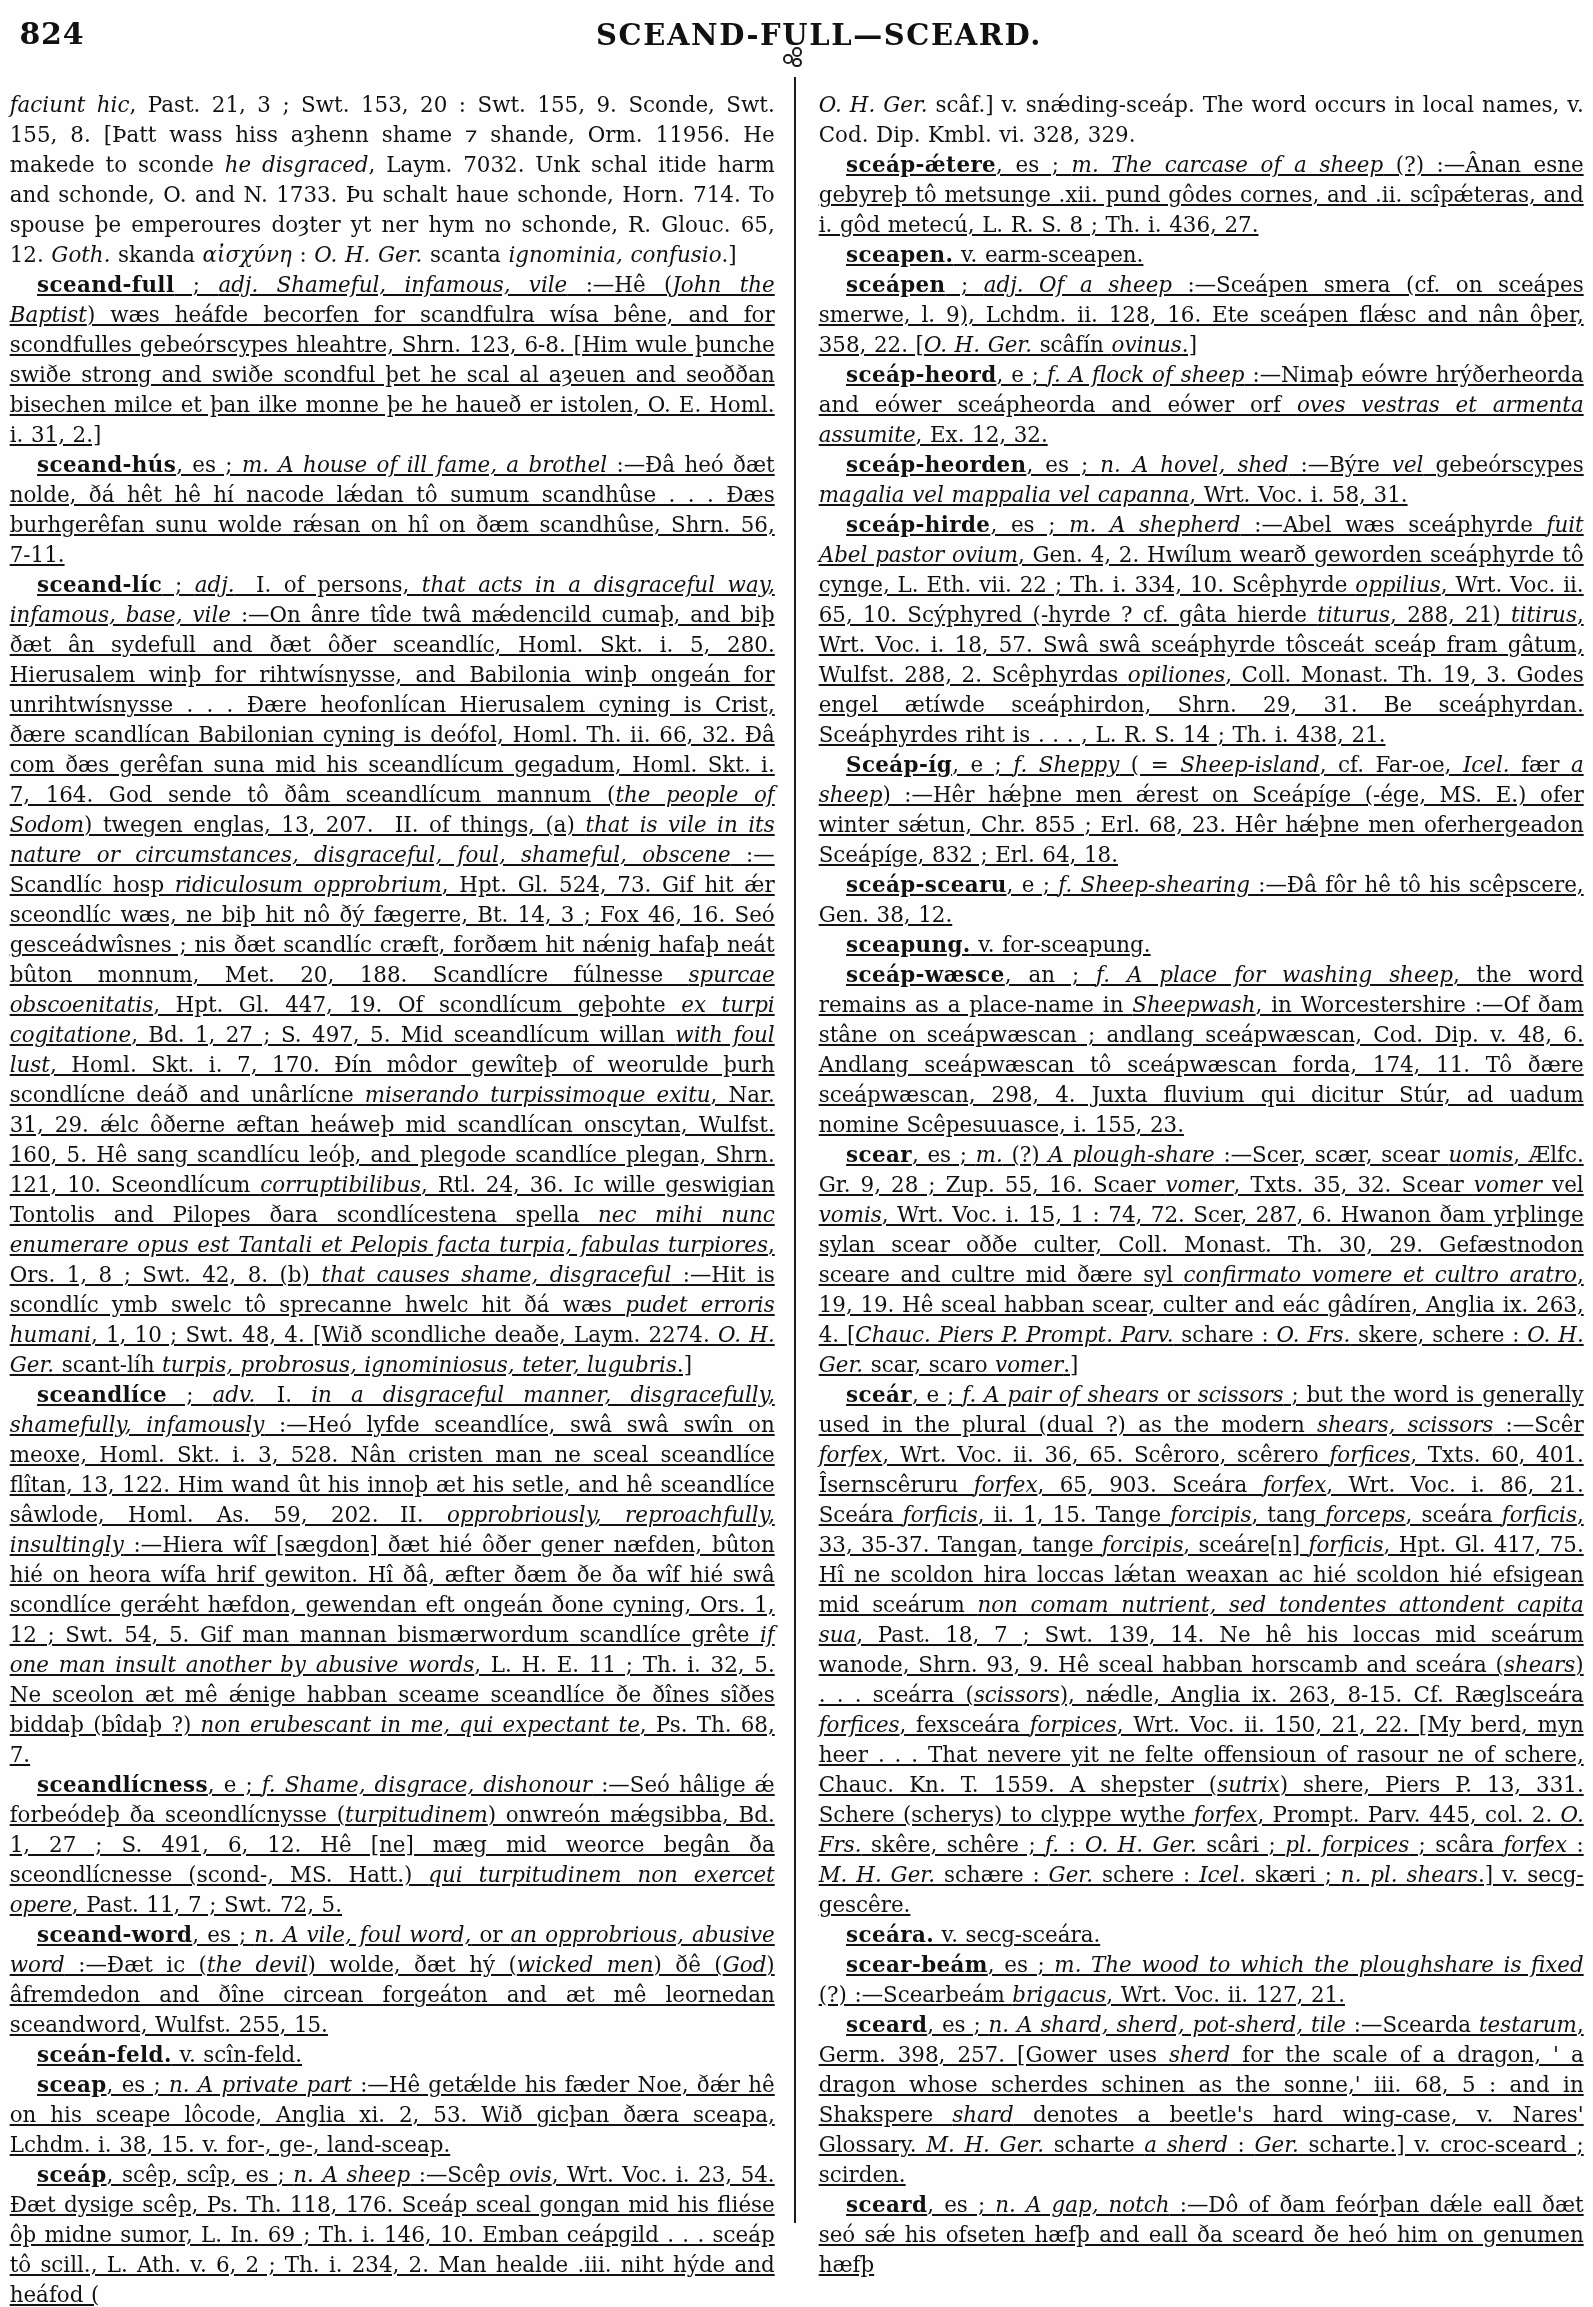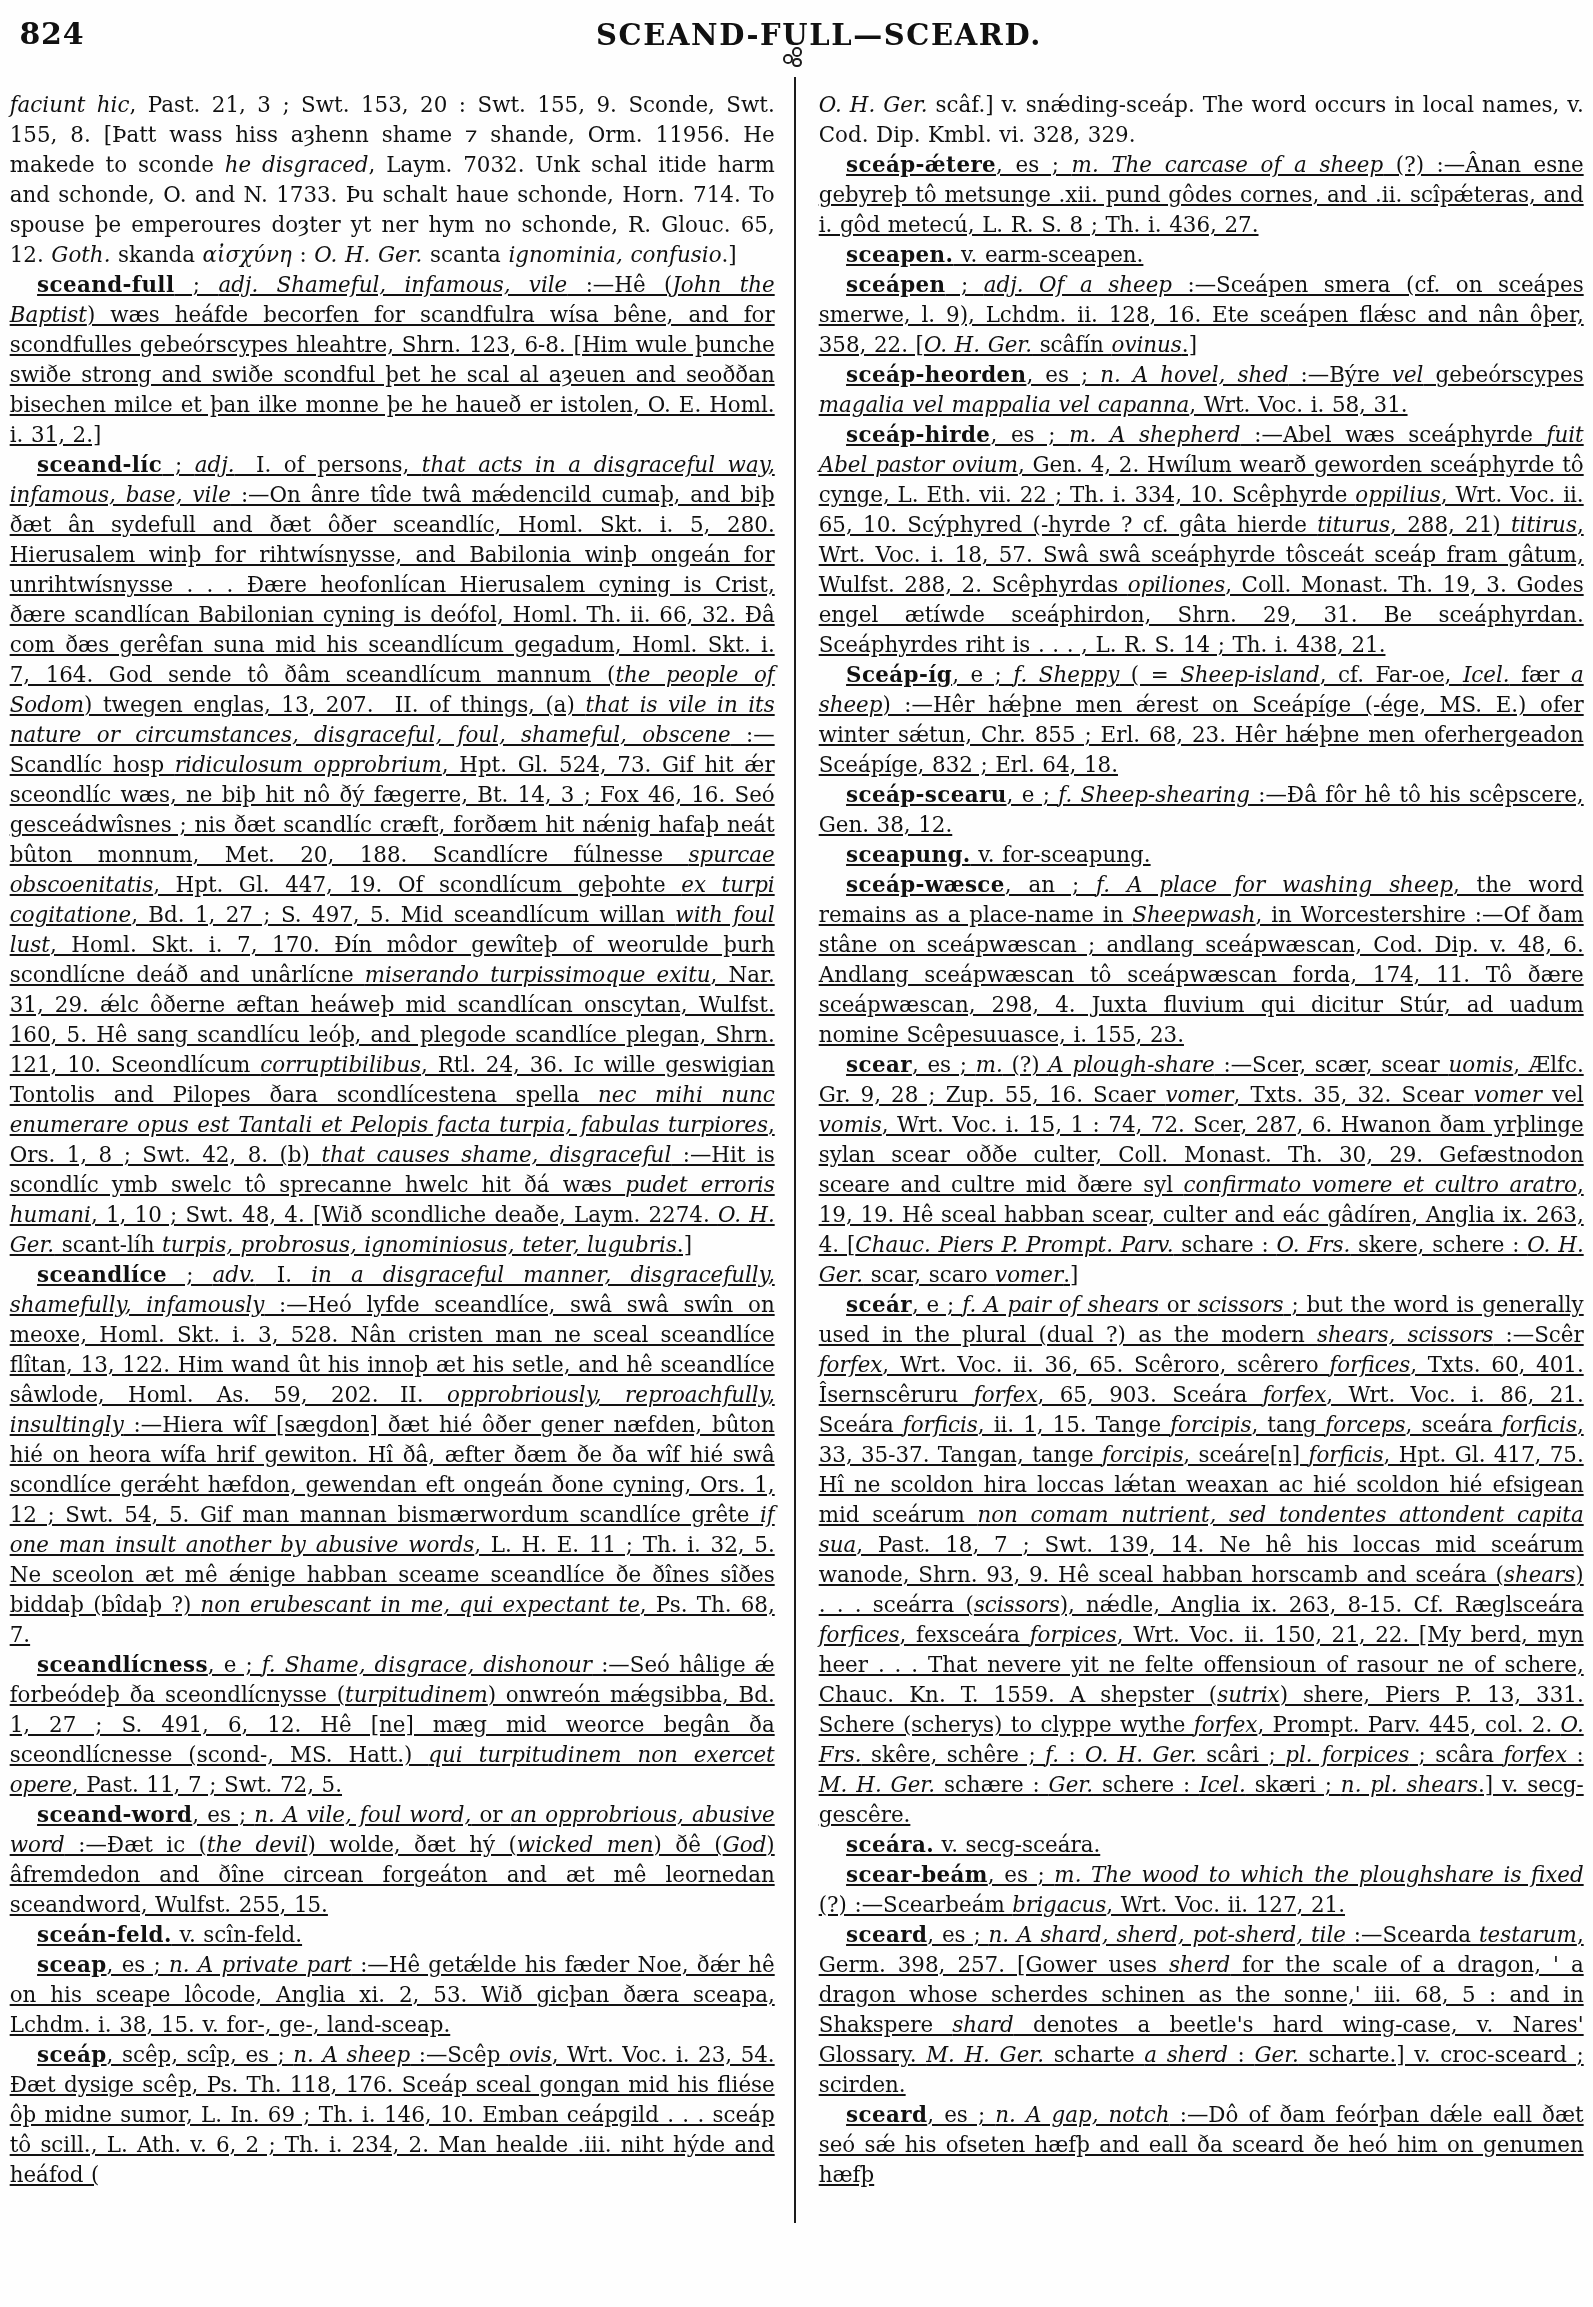--- a/index.html
+++ b/index.html
@@ -55,33 +55,35 @@
     <span class="c2"></span>
       <span class="c1"></span>
       <span class="c3"></span>
   </div>
   <div class="divider"></div>
 
   <div class="columns">
     <div class="col" id="left-column">
         <p class="entry"><span class="i">faciunt hic</span><span class="r">, Past. 21, 3 ; Swt. 153, 20 : Swt. 155, 9.  Sconde, Swt. 155, 8. [Þatt wass hiss aȝhenn shame ⁊ shande, Orm. 11956.  He makede to sconde </span><span class="i">he disgraced</span><span class="r">, Laym. 7032.  Unk schal itide harm and schonde, O. and N. 1733.  Þu schalt haue schonde, Horn. 714.  To spouse þe emperoures doȝter yt ner hym no schonde, R. Glouc. 65, 12.  </span><span class="i">Goth.</span><span class="r"> skanda </span><span class="i">αἰσχύνη</span><span class="r"> : </span><span class="i">O. H. Ger.</span><span class="r"> scanta </span><span class="i">ignominia, confusio</span><span class="r">.]</span></p>
         <p class="entry ind"><span class="b">sceand-full</span><span class="r"> ; </span><span class="i">adj. Shameful, infamous, vile</span><span class="r"> :—Hê (</span><span class="i">John the Baptist</span><span class="r">) wæs heáfde becorfen for scandfulra wísa bêne, and for scondfulles gebeórscypes hleahtre, Shrn. 123, 6-8.  [Him wule þunche swiðe strong and swiðe scondful þet he scal al aȝeuen and seoððan bisechen milce et þan ilke monne þe he haueð er istolen, O. E. Homl. i. 31, 2.]</span></p>
+        <p class="entry ind"><span class="b">sceand-hús</span><span class="r">, es ; </span><span class="i">m. A house of ill fame, a brothel</span><span class="r"> :—Ðâ heó ðæt nolde, ðá hêt hê hí nacode lǽdan tô sumum scandhûse . . . Ðæs burhgerêfan sunu wolde rǽsan on hî on ðæm scandhûse, Shrn. 56, 7-11.</span></p>
         <p class="entry ind"><span class="b">sceand-líc</span><span class="r"> ; </span><span class="i">adj.</span><span class="r"> I. of persons, </span><span class="i">that acts in a disgraceful way, infamous, base, vile</span><span class="r"> :—On ânre tîde twâ mǽdencild cumaþ, and biþ ðæt ân sydefull and ðæt ôðer sceandlíc, Homl. Skt. i. 5, 280.  Hierusalem winþ for rihtwísnysse, and Babilonia winþ ongeán for unrihtwísnysse . . . Ðære heofonlícan Hierusalem cyning is Crist, ðære scandlícan Babilonian cyning is deófol, Homl. Th. ii. 66, 32.  Ðâ com ðæs gerêfan suna mid his sceandlícum gegadum, Homl. Skt. i. 7, 164.  God sende tô ðâm sceandlícum mannum (</span><span class="i">the people of Sodom</span><span class="r">) twegen englas, 13, 207. II. of things, (a) </span><span class="i">that is vile in its nature or circumstances, disgraceful, foul, shameful, obscene</span><span class="r"> :—Scandlíc hosp </span><span class="i">ridiculosum opprobrium</span><span class="r">, Hpt. Gl. 524, 73.  Gif hit ǽr sceondlíc wæs, ne biþ hit nô ðý fægerre, Bt. 14, 3 ; Fox 46, 16.  Seó gesceádwîsnes ; nis ðæt scandlíc cræft, forðæm hit nǽnig hafaþ neát bûton monnum, Met. 20, 188.  Scandlícre fúlnesse </span><span class="i">spurcae obscoenitatis</span><span class="r">, Hpt. Gl. 447, 19.  Of scondlícum geþohte </span><span class="i">ex turpi cogitatione</span><span class="r">, Bd. 1, 27 ; S. 497, 5.  Mid sceandlícum willan </span><span class="i">with foul lust</span><span class="r">, Homl. Skt. i. 7, 170.  Ðín môdor gewîteþ of weorulde þurh scondlícne deáð and unârlícne </span><span class="i">miserando turpissimoque exitu</span><span class="r">, Nar. 31, 29.  ǽlc ôðerne æftan heáweþ mid scandlícan onscytan, Wulfst. 160, 5.  Hê sang scandlícu leóþ, and plegode scandlíce plegan, Shrn. 121, 10.  Sceondlícum </span><span class="i">corruptibilibus</span><span class="r">, Rtl. 24, 36.  Ic wille geswigian Tontolis and Pilopes ðara scondlícestena spella </span><span class="i">nec mihi nunc enumerare opus est Tantali et Pelopis facta turpia, fabulas turpiores</span><span class="r">, Ors. 1, 8 ; Swt. 42, 8.  (b) </span><span class="i">that causes shame, disgraceful</span><span class="r"> :—Hit is scondlíc ymb swelc tô sprecanne hwelc hit ðá wæs </span><span class="i">pudet erroris humani</span><span class="r">, 1, 10 ; Swt. 48, 4.  [Wið scondliche deaðe, Laym. 2274.  </span><span class="i">O. H. Ger.</span><span class="r"> scant-líh </span><span class="i">turpis, probrosus, ignominiosus, teter, lugubris</span><span class="r">.]</span></p>
         <p class="entry ind"><span class="b">sceandlíce</span><span class="r"> ; </span><span class="i">adv.</span><span class="r"> I. </span><span class="i">in a disgraceful manner, disgracefully, shamefully, infamously</span><span class="r"> :—Heó lyfde sceandlíce, swâ swâ swîn on meoxe, Homl. Skt. i. 3, 528.  Nân cristen man ne sceal sceandlíce flîtan, 13, 122.  Him wand ût his innoþ æt his setle, and hê sceandlíce sâwlode, Homl. As. 59, 202. II. </span><span class="i">opprobriously, reproachfully, insultingly</span><span class="r"> :—Hiera wîf [sægdon] ðæt hié ôðer gener næfden, bûton hié on heora wífa hrif gewiton.  Hî ðâ, æfter ðæm ðe ða wîf hié swâ scondlíce gerǽht hæfdon, gewendan eft ongeán ðone cyning, Ors. 1, 12 ; Swt. 54, 5.  Gif man mannan bismærwordum scandlíce grête </span><span class="i">if one man insult another by abusive words</span><span class="r">, L. H. E. 11 ; Th. i. 32, 5.  Ne sceolon æt mê ǽnige habban sceame sceandlíce ðe ðînes sîðes biddaþ (bîdaþ ?) </span><span class="i">non erubescant in me, qui expectant te</span><span class="r">, Ps. Th. 68, 7.</span></p>
         <p class="entry ind"><span class="b">sceandlícness</span><span class="r">, e ; </span><span class="i">f. Shame, disgrace, dishonour</span><span class="r"> :—Seó hâlige ǽ forbeódeþ ða sceondlícnysse (</span><span class="i">turpitudinem</span><span class="r">) onwreón mǽgsibba, Bd. 1, 27 ; S. 491, 6, 12.  Hê [ne] mæg mid weorce begân ða sceondlícnesse (scond-, MS. Hatt.) </span><span class="i">qui turpitudinem non exercet opere</span><span class="r">, Past. 11, 7 ; Swt. 72, 5.</span></p>
         <p class="entry ind"><span class="b">sceand-word</span><span class="r">, es ; </span><span class="i">n. A vile, foul word,</span><span class="r"> or </span><span class="i">an opprobrious, abusive word</span><span class="r"> :—Ðæt ic (</span><span class="i">the devil</span><span class="r">) wolde, ðæt hý (</span><span class="i">wicked men</span><span class="r">) ðê (</span><span class="i">God</span><span class="r">) âfremdedon and ðîne circean forgeáton and æt mê leornedan sceandword, Wulfst. 255, 15.</span></p>
         <p class="entry ind"><span class="b">sceán-feld.</span><span class="r">  v. scîn-feld.</span></p>
         <p class="entry ind"><span class="b">sceap</span><span class="r">, es ; </span><span class="i">n. A private part</span><span class="r"> :—Hê getǽlde his fæder Noe, ðǽr hê on his sceape lôcode, Anglia xi. 2, 53.  Wið gicþan ðæra sceapa, Lchdm. i. 38, 15.  v. for-, ge-, land-sceap.</span></p>
         <p class="entry ind"><span class="b">sceáp</span><span class="r">, scêp, scîp, es ; </span><span class="i">n. A sheep</span><span class="r"> :—Scêp </span><span class="i">ovis</span><span class="r">, Wrt. Voc. i. 23, 54.  Ðæt dysige scêp, Ps. Th. 118, 176.  Sceáp sceal gongan mid his fliése ôþ midne sumor, L. In. 69 ; Th. i. 146, 10.  Emban ceápgild . . . sceáp tô scill., L. Ath. v. 6, 2 ; Th. i. 234, 2.  Man healde .iii. niht hýde and heáfod (</span></p>
       </div>
     <div class="col" id="right-column">
         <p class="entry"><span class="i">O. H. Ger.</span><span class="r"> scâf.]  v. snǽding-sceáp.  The word occurs in local names, v. Cod. Dip. Kmbl. vi. 328, 329.</span></p>
         <p class="entry ind"><span class="b">sceáp-ǽtere</span><span class="r">, es ; </span><span class="i">m. The carcase of a sheep</span><span class="r"> (?) :—Ânan esne gebyreþ tô metsunge .xii. pund gôdes cornes, and .ii. scîpǽteras, and i. gôd metecú, L. R. S. 8 ; Th. i. 436, 27.</span></p>
         <p class="entry ind"><span class="b">sceapen.</span><span class="r">  v. earm-sceapen.</span></p>
         <p class="entry ind"><span class="b">sceápen</span><span class="r"> ; </span><span class="i">adj. Of a sheep</span><span class="r"> :—Sceápen smera (cf. on sceápes smerwe, l. 9), Lchdm. ii. 128, 16.  Ete sceápen flǽsc and nân ôþer, 358, 22.  [</span><span class="i">O. H. Ger.</span><span class="r"> scâfín </span><span class="i">ovinus</span><span class="r">.]</span></p>
+        <p class="entry ind"><span class="b">sceáp-heord</span><span class="r">, e ; </span><span class="i">f. A flock of sheep</span><span class="r"> :—Nimaþ eówre hrýðerheorda and eówer sceápheorda and eówer orf </span><span class="i">oves vestras et armenta assumite</span><span class="r">, Ex. 12, 32.</span></p>
         <p class="entry ind"><span class="b">sceáp-heorden</span><span class="r">, es ; </span><span class="i">n. A hovel, shed</span><span class="r"> :—Býre </span><span class="i">vel</span><span class="r"> gebeórscypes </span><span class="i">magalia vel mappalia vel capanna</span><span class="r">, Wrt. Voc. i. 58, 31.</span></p>
         <p class="entry ind"><span class="b">sceáp-hirde</span><span class="r">, es ; </span><span class="i">m. A shepherd</span><span class="r"> :—Abel wæs sceáphyrde </span><span class="i">fuit Abel pastor ovium</span><span class="r">, Gen. 4, 2.  Hwílum wearð geworden sceáphyrde tô cynge, L. Eth. vii. 22 ; Th. i. 334, 10.  Scêphyrde </span><span class="i">oppilius</span><span class="r">, Wrt. Voc. ii. 65, 10.  Scýphyred (-hyrde ? cf. gâta hierde </span><span class="i">titurus</span><span class="r">, 288, 21) </span><span class="i">titirus</span><span class="r">, Wrt. Voc. i. 18, 57.  Swâ swâ sceáphyrde tôsceát sceáp fram gâtum, Wulfst. 288, 2.  Scêphyrdas </span><span class="i">opiliones</span><span class="r">, Coll. Monast. Th. 19, 3.  Godes engel ætíwde sceáphirdon, Shrn. 29, 31.  Be sceáphyrdan.  Sceáphyrdes riht is . . . , L. R. S. 14 ; Th. i. 438, 21.</span></p>
         <p class="entry ind"><span class="b">Sceáp-íg</span><span class="r">, e ; </span><span class="i">f. Sheppy</span><span class="r"> ( = </span><span class="i">Sheep-island</span><span class="r">, cf. Far-oe, </span><span class="i">Icel.</span><span class="r"> fær </span><span class="i">a sheep</span><span class="r">) :—Hêr hǽþne men ǽrest on Sceápíge (-ége, MS. E.) ofer winter sǽtun, Chr. 855 ; Erl. 68, 23.  Hêr hǽþne men oferhergeadon Sceápíge, 832 ; Erl. 64, 18.</span></p>
         <p class="entry ind"><span class="b">sceáp-scearu</span><span class="r">, e ; </span><span class="i">f. Sheep-shearing</span><span class="r"> :—Ðâ fôr hê tô his scêpscere, Gen. 38, 12.</span></p>
         <p class="entry ind"><span class="b">sceapung.</span><span class="r">  v. for-sceapung.</span></p>
         <p class="entry ind"><span class="b">sceáp-wæsce</span><span class="r">, an ; </span><span class="i">f. A place for washing sheep</span><span class="r">, the word remains as a place-name in </span><span class="i">Sheepwash</span><span class="r">, in Worcestershire :—Of ðam stâne on sceápwæscan ; andlang sceápwæscan, Cod. Dip. v. 48, 6.  Andlang sceápwæscan tô sceápwæscan forda, 174, 11.  Tô ðære sceápwæscan, 298, 4.  Juxta fluvium qui dicitur Stúr, ad uadum nomine Scêpesuuasce, i. 155, 23.</span></p>
         <p class="entry ind"><span class="b">scear</span><span class="r">, es ; </span><span class="i">m.</span><span class="r"> (?) </span><span class="i">A plough-share</span><span class="r"> :—Scer, scær, scear </span><span class="i">uomis</span><span class="r">, Ælfc. Gr. 9, 28 ; Zup. 55, 16.  Scaer </span><span class="i">vomer</span><span class="r">, Txts. 35, 32.  Scear </span><span class="i">vomer</span><span class="r"> vel </span><span class="i">vomis</span><span class="r">, Wrt. Voc. i. 15, 1 : 74, 72.  Scer, 287, 6.  Hwanon ðam yrþlinge sylan scear oððe culter, Coll. Monast. Th. 30, 29.  Gefæstnodon sceare and cultre mid ðære syl </span><span class="i">confirmato vomere et cultro aratro</span><span class="r">, 19, 19.  Hê sceal habban scear, culter and eác gâdíren, Anglia ix. 263, 4.  [</span><span class="i">Chauc. Piers P. Prompt. Parv.</span><span class="r"> schare : </span><span class="i">O. Frs.</span><span class="r"> skere, schere : </span><span class="i">O. H. Ger.</span><span class="r"> scar, scaro </span><span class="i">vomer</span><span class="r">.]</span></p>
         <p class="entry ind"><span class="b">sceár</span><span class="r">, e ; </span><span class="i">f. A pair of shears</span><span class="r"> or </span><span class="i">scissors</span><span class="r"> ; but the word is generally used in the plural (dual ?) as the modern </span><span class="i">shears, scissors</span><span class="r"> :—Scêr </span><span class="i">forfex</span><span class="r">, Wrt. Voc. ii. 36, 65.  Scêroro, scêrero </span><span class="i">forfices</span><span class="r">, Txts. 60, 401.  Îsernscêruru </span><span class="i">forfex</span><span class="r">, 65, 903.  Sceára </span><span class="i">forfex</span><span class="r">, Wrt. Voc. i. 86, 21.  Sceára </span><span class="i">forficis</span><span class="r">, ii. 1, 15.  Tange </span><span class="i">forcipis</span><span class="r">, tang </span><span class="i">forceps</span><span class="r">, sceára </span><span class="i">forficis</span><span class="r">, 33, 35-37.  Tangan, tange </span><span class="i">forcipis</span><span class="r">, sceáre[n] </span><span class="i">forficis</span><span class="r">, Hpt. Gl. 417, 75.  Hî ne scoldon hira loccas lǽtan weaxan ac hié scoldon hié efsigean mid sceárum </span><span class="i">non comam nutrient, sed tondentes attondent capita sua</span><span class="r">, Past. 18, 7 ; Swt. 139, 14.  Ne hê his loccas mid sceárum wanode, Shrn. 93, 9.  Hê sceal habban horscamb and sceára (</span><span class="i">shears</span><span class="r">) . . . sceárra (</span><span class="i">scissors</span><span class="r">), nǽdle, Anglia ix. 263, 8-15.  Cf. Ræglsceára </span><span class="i">forfices</span><span class="r">, fexsceára </span><span class="i">forpices</span><span class="r">, Wrt. Voc. ii. 150, 21, 22.  [My berd, myn heer . . . That nevere yit ne felte offensioun of rasour ne of schere, Chauc. Kn. T. 1559.  A shepster (</span><span class="i">sutrix</span><span class="r">) shere, Piers P. 13, 331.  Schere (scherys) to clyppe wythe </span><span class="i">forfex</span><span class="r">, Prompt. Parv. 445, col. 2.  </span><span class="i">O. Frs.</span><span class="r"> skêre, schêre ; </span><span class="i">f.</span><span class="r"> : </span><span class="i">O. H. Ger.</span><span class="r"> scâri ; </span><span class="i">pl. forpices</span><span class="r"> ; scâra </span><span class="i">forfex</span><span class="r"> : </span><span class="i">M. H. Ger.</span><span class="r"> schære : </span><span class="i">Ger.</span><span class="r"> schere : </span><span class="i">Icel.</span><span class="r"> skæri ; </span><span class="i">n. pl. shears</span><span class="r">.]  v. secg-gescêre.</span></p>
         <p class="entry ind"><span class="b">sceára.</span><span class="r">  v. secg-sceára.</span></p>
         <p class="entry ind"><span class="b">scear-beám</span><span class="r">, es ; </span><span class="i">m. The wood to which the ploughshare is fixed</span><span class="r"> (?) :—Scearbeám </span><span class="i">brigacus</span><span class="r">, Wrt. Voc. ii. 127, 21.</span></p>

